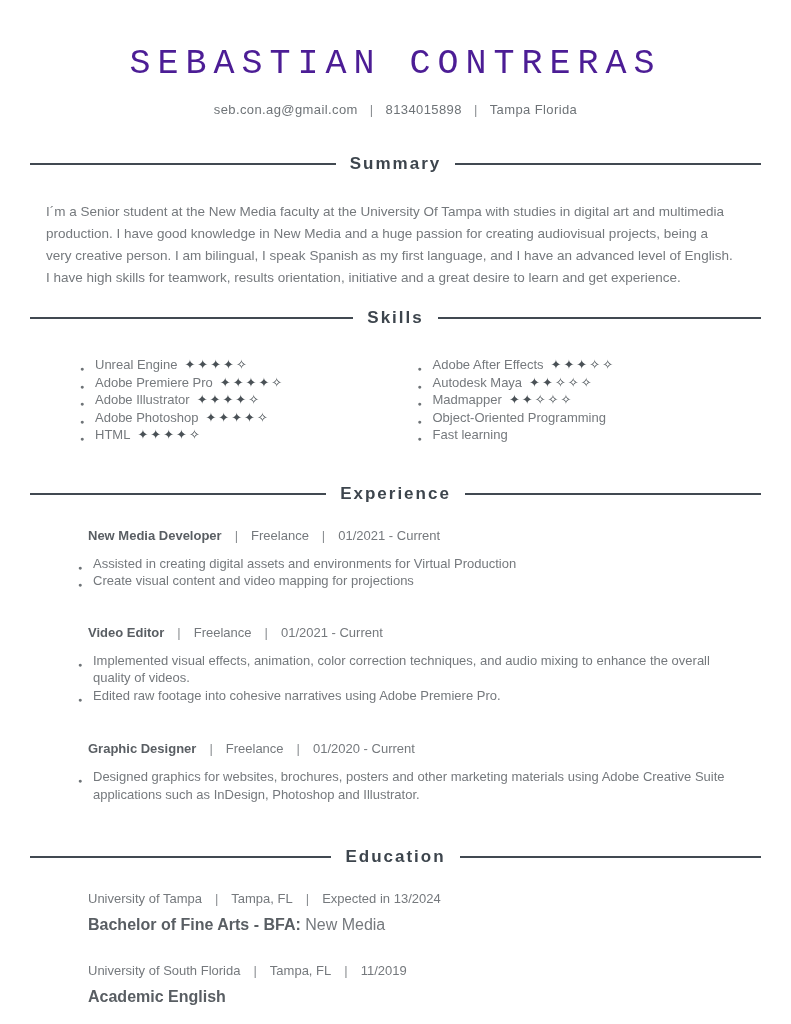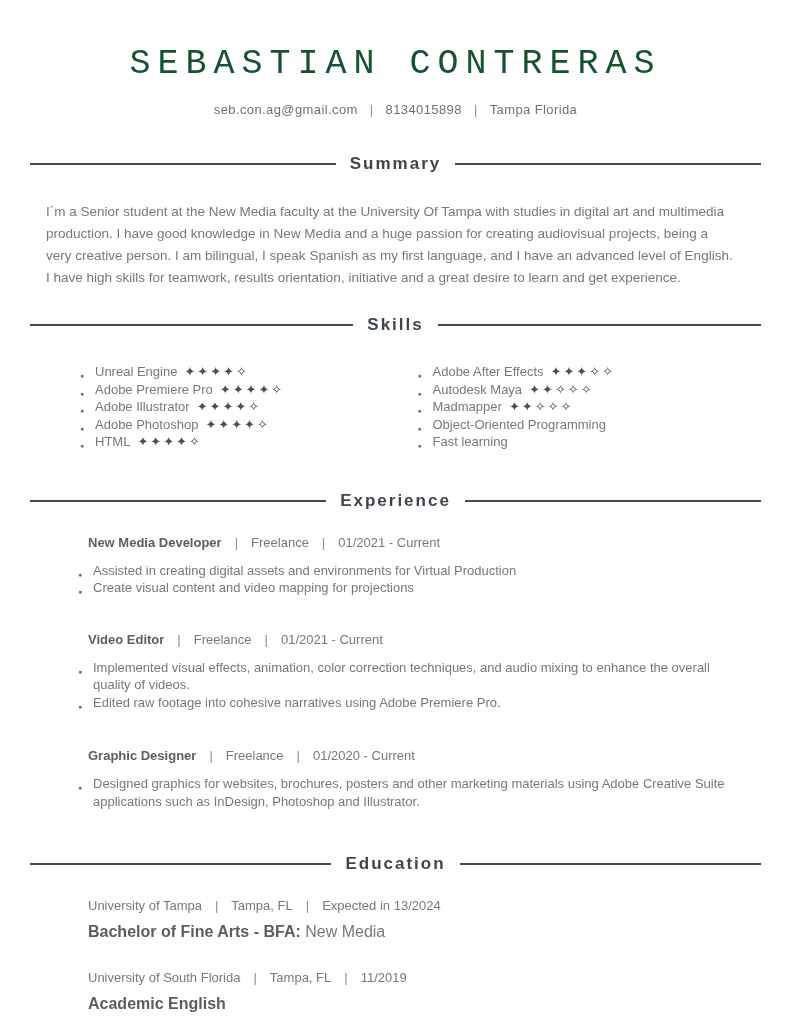--- a/index.html
+++ b/index.html
@@ -16,21 +16,21 @@
   }
 
   
   .name {
     margin: 44px 0 0 0;
     text-align: center;
     font-family: "Liberation Mono", "DejaVu Sans Mono", monospace;
     font-weight: 400;
     font-size: 35px;
     letter-spacing: 7px;
-    color: #14532d;
+    color: #4c1d95;
     white-space: nowrap;
   }
   .contact {
     margin-top: 18px;
     text-align: center;
     font-size: 13px;
     letter-spacing: 0.4px;
     color: #6e7377;
   }
   .contact .sep { margin: 0 12px; color: #8a8e91; }
@@ -48,21 +48,21 @@
   }
   .section-title {
     font-family: Liberation Sans, sans-serif;
     font-weight: 700;
     font-size: 17px;
     letter-spacing: 2px;
     padding: 0 14px;
     white-space: nowrap;
   }
   .sh-summary    { margin-top: 37px; }
-  .sh-skills     { margin-top: 26px; }
+  .sh-skills     { margin-top: 19px; }
   .sh-experience { margin-top: 40px; }
   .sh-education  { margin-top: 44px; }
 
   
   .summary-text {
     margin: 27px 26px 0 16px;
     font-size: 13.5px;
     line-height: 22px;
     color: #75797d;
   }

